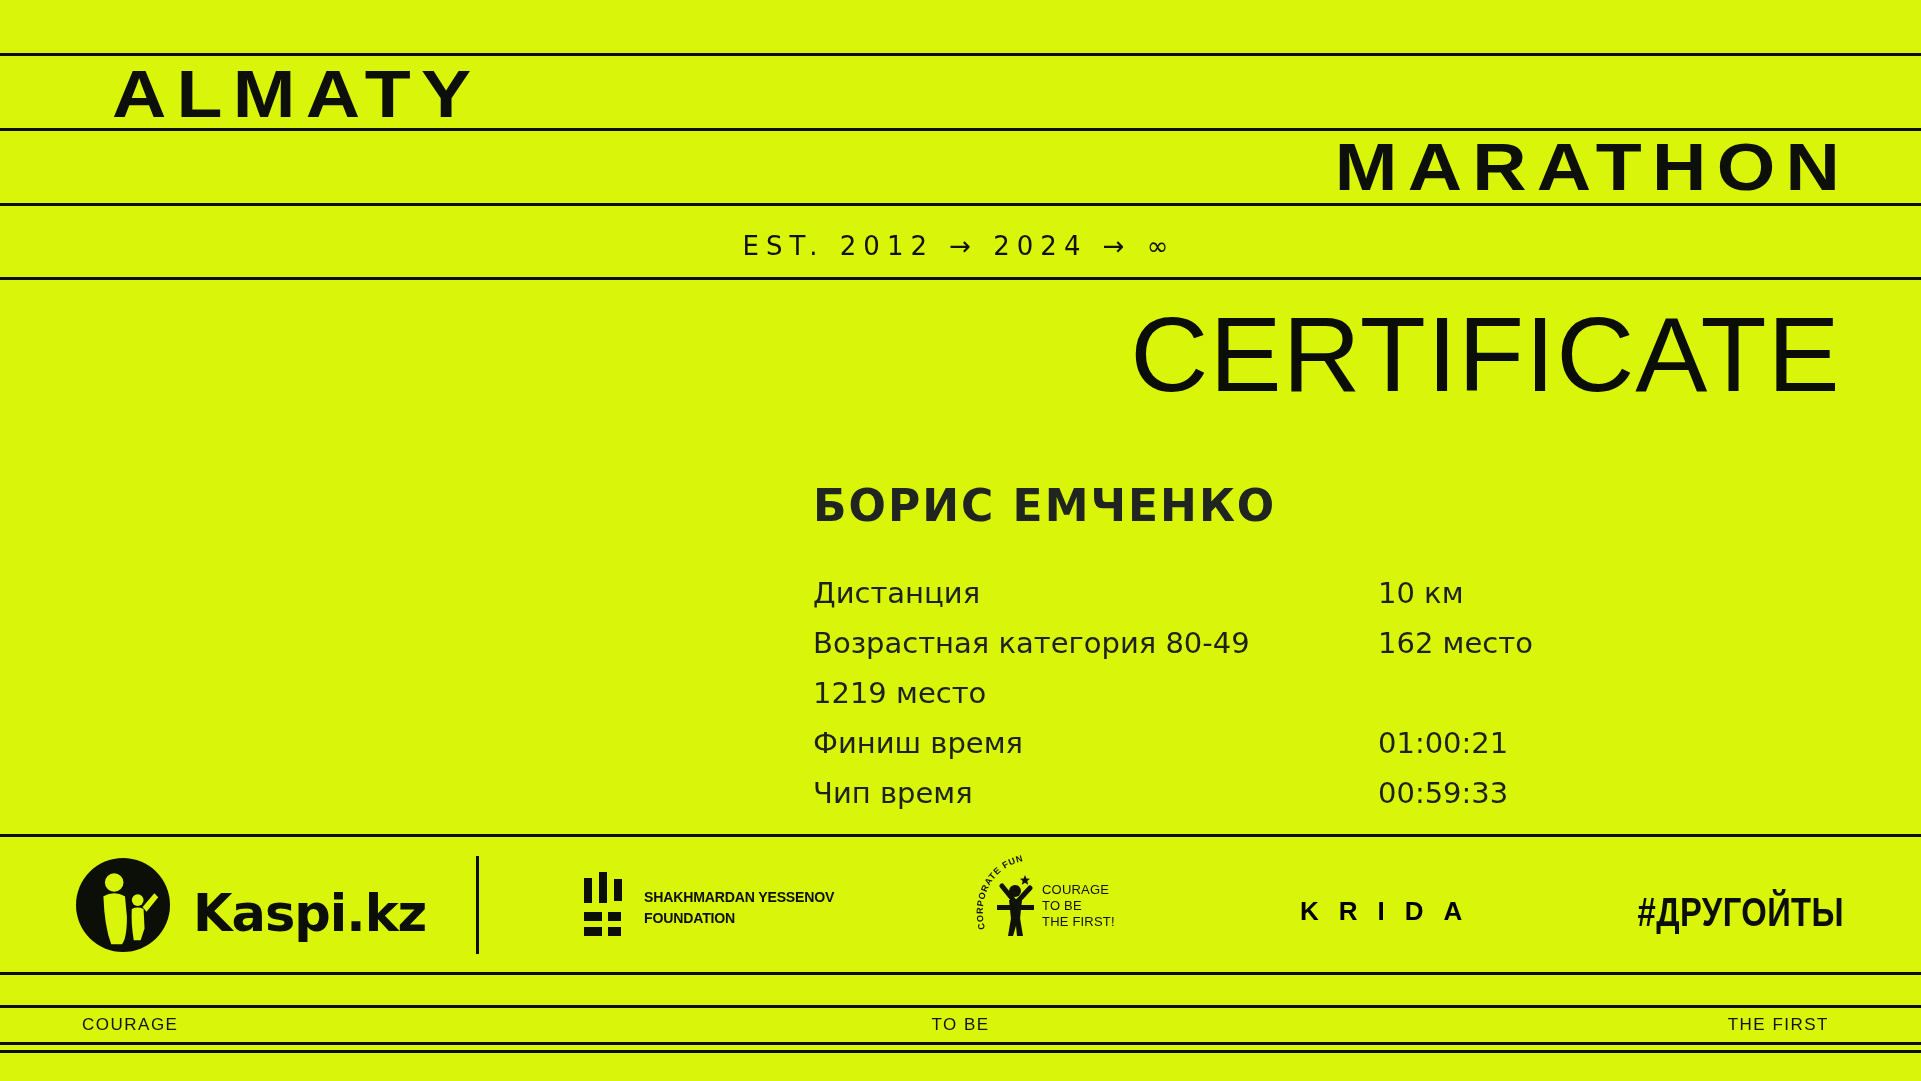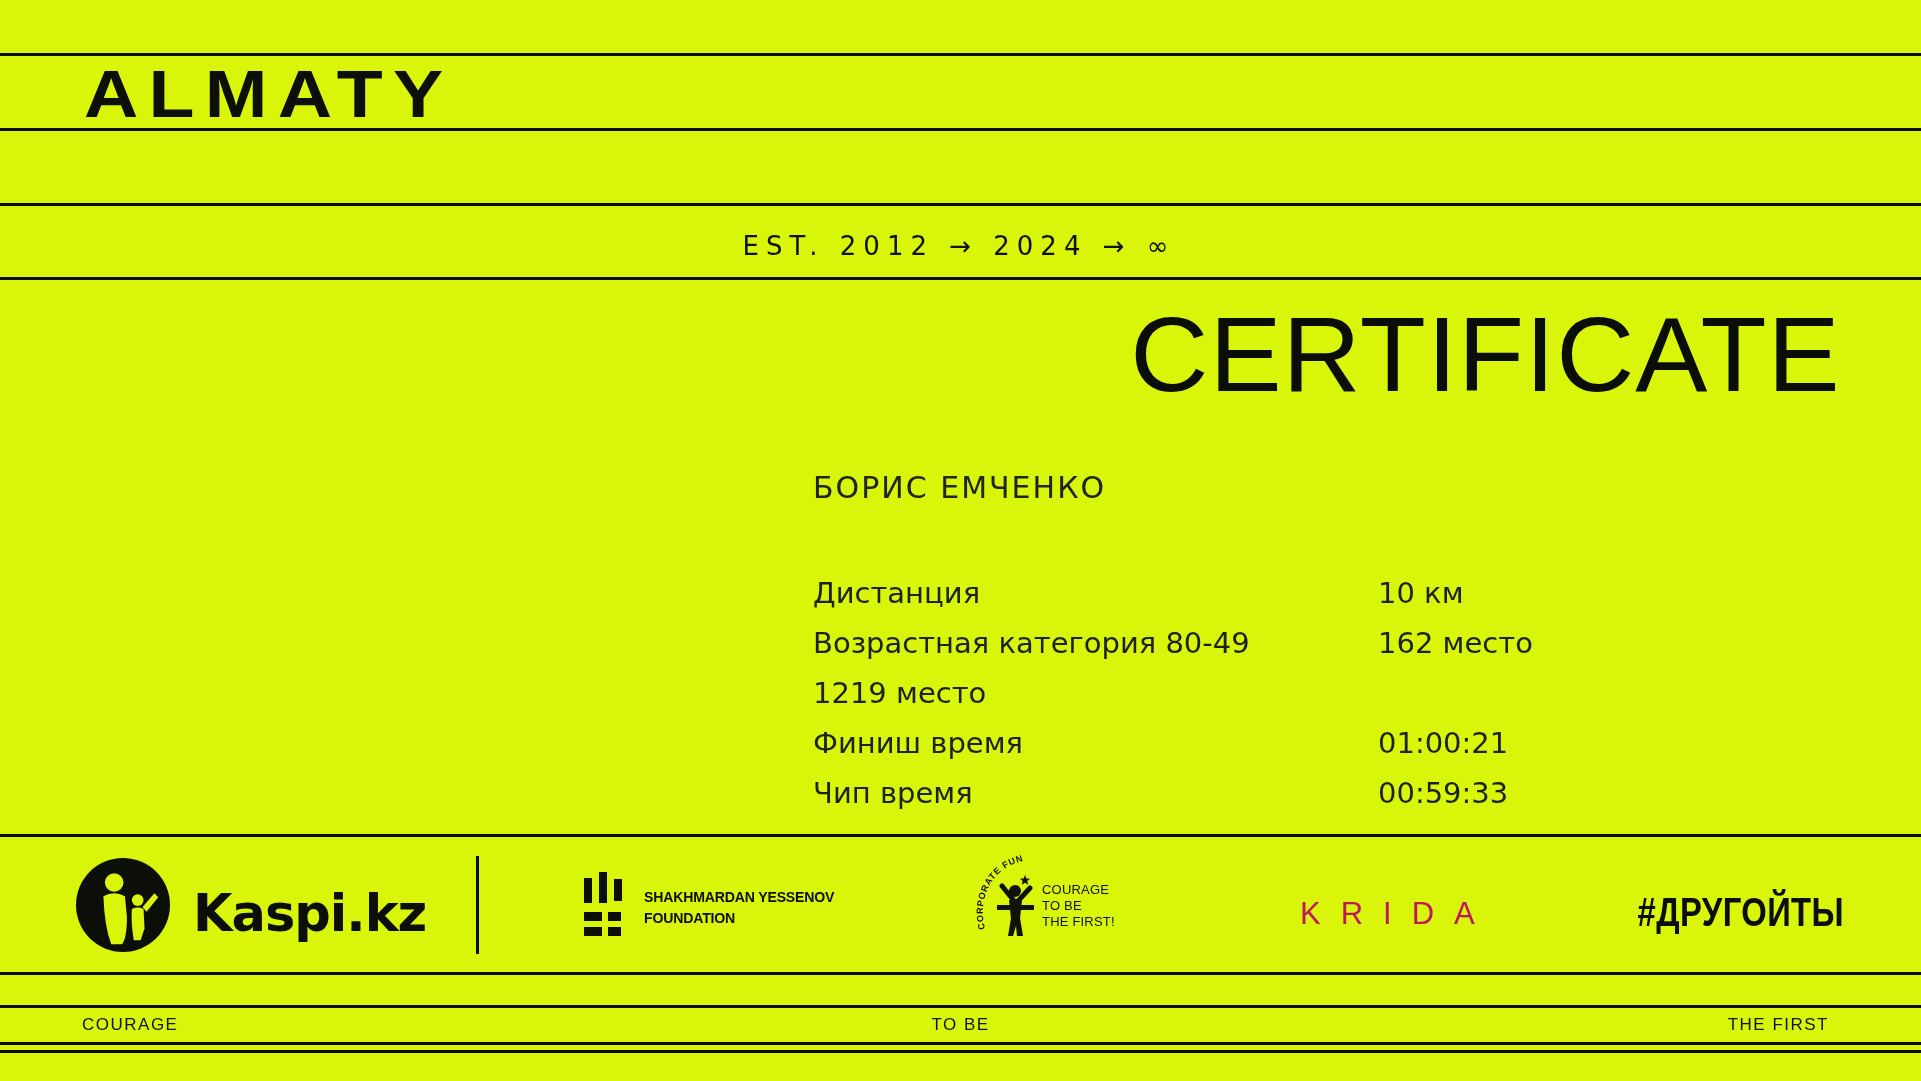--- a/index.html
+++ b/index.html
@@ -6,43 +6,43 @@
   .cert{
     position:relative;width:1921px;height:1081px;overflow:hidden;
     background:#D9F50A;color:#0D0F0A;
     font-family:"Liberation Sans",sans-serif;
   }
   .hline{position:absolute;left:0;width:100%;height:3px;background:#0C0E08;}
   .vline{position:absolute;width:3px;background:#0C0E08;}
 
   
   .band{position:absolute;left:0;width:100%;display:flex;align-items:center;box-sizing:border-box;}
-  .band-almaty{top:56px;height:76px;padding-left:84px;}
+  .band-almaty{top:56px;height:76px;padding-left:112px;}
   .band-marathon{top:131px;height:72px;justify-content:flex-end;padding-right:80px;}
   .band-est{top:206px;height:79px;justify-content:center;padding-right:80px;margin-left:35px;}
   .brand{
     font-weight:700;font-size:66px;line-height:1;letter-spacing:9px;
     transform:scaleX(1.14);white-space:nowrap;
   }
   .brand-left{transform-origin:left center;}
   .brand-right{transform-origin:right center;margin-right:-9px;}
   .est{
     font-family:"DejaVu Sans",sans-serif;font-weight:500;font-size:26px;
     letter-spacing:7px;margin-right:-7px;white-space:nowrap;color:#101208;
   }
 
   
   .title{
     position:absolute;right:80px;top:302px;font-size:105px;line-height:1;
     font-weight:400;letter-spacing:1px;transform:scaleX(1.03);transform-origin:right top;
     color:#0B0D07;white-space:nowrap;
   }
   .runner-name{
-    position:absolute;left:813px;top:470px;font-family:"DejaVu Sans",sans-serif;
-    font-size:30px;font-weight:400;letter-spacing:2px;color:#20251F;white-space:nowrap;
+    position:absolute;left:813px;top:480px;font-family:"DejaVu Sans",sans-serif;
+    font-size:44px;font-weight:700;letter-spacing:2px;color:#20251F;white-space:nowrap;
   }
   .rows{position:absolute;left:813px;top:568px;width:800px;font-family:"DejaVu Sans",sans-serif;}
   .row{display:flex;height:50px;align-items:center;font-size:29px;color:#1D221C;}
   .row .lbl{width:565px;flex:0 0 565px;white-space:nowrap;}
   .row .val{white-space:nowrap;}
 
   
   .kaspi-circle{position:absolute;left:76px;top:858px;width:94px;height:94px;}
   .kaspi-label{
     position:absolute;left:193px;top:884px;font-size:51px;font-weight:700;
@@ -63,22 +63,22 @@
     line-height:21px;letter-spacing:-0.2px;color:#0E100A;transform:scaleX(0.94);
     transform-origin:left top;white-space:nowrap;
   }
   .cf-logo{position:absolute;left:975px;top:855px;width:190px;height:110px;}
   .cf-svg{position:absolute;left:0;top:0;}
   .cf-slogan{
     position:absolute;left:67px;top:27px;font-size:13px;line-height:16px;
     font-weight:500;color:#121408;letter-spacing:0.2px;white-space:nowrap;
   }
   .krida{
-    position:absolute;left:1300px;top:896px;font-size:31px;font-weight:400;
-    letter-spacing:20px;color:#be185d;white-space:nowrap;
+    position:absolute;left:1300px;top:896px;font-size:26px;font-weight:700;
+    letter-spacing:20px;color:#000000;white-space:nowrap;
   }
   .hashtag{
     position:absolute;right:77px;top:889px;font-size:41px;font-weight:800;
     letter-spacing:0.5px;transform:scaleX(0.8);transform-origin:right center;
     color:#0C0E08;white-space:nowrap;
   }
 
   
   .bottom-strip{position:absolute;left:0;top:1008px;width:100%;height:34px;}
   .bs-item{
@@ -99,20 +99,23 @@
   <div class="hline" style="top:203px"></div>
   <div class="hline" style="top:277px"></div>
   <div class="hline" style="top:834px"></div>
   <div class="hline" style="top:972px"></div>
   <div class="hline" style="top:1005px"></div>
   <div class="hline" style="top:1042px"></div>
   <div class="hline" style="top:1050px"></div>
 
   <div class="band band-almaty">
     <span class="brand brand-left">ALMATY</span>
+  </div>
+  <div class="band band-marathon">
+    <span class="brand brand-right">MARATHON</span>
   </div>
   <div class="band band-est">
     <span class="est">EST. 2012 → 2024 → ∞</span>
   </div>
 
   <div class="title">CERTIFICATE</div>
   <div class="runner-name">БОРИС ЕМЧЕНКО</div>
 
   <div class="rows">
     <div class="row">

